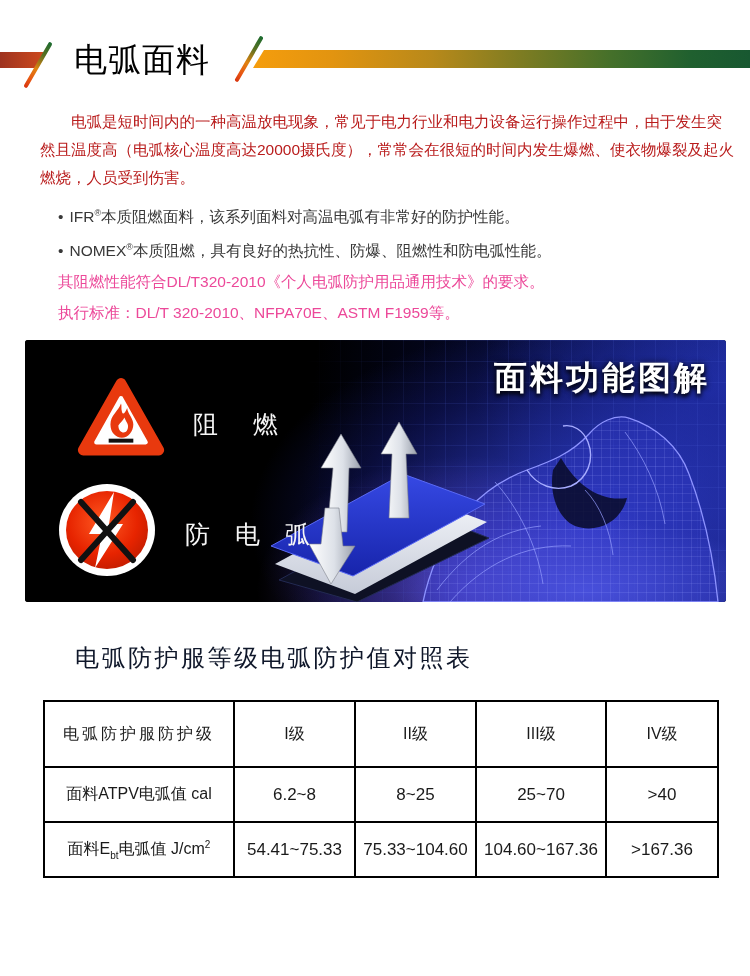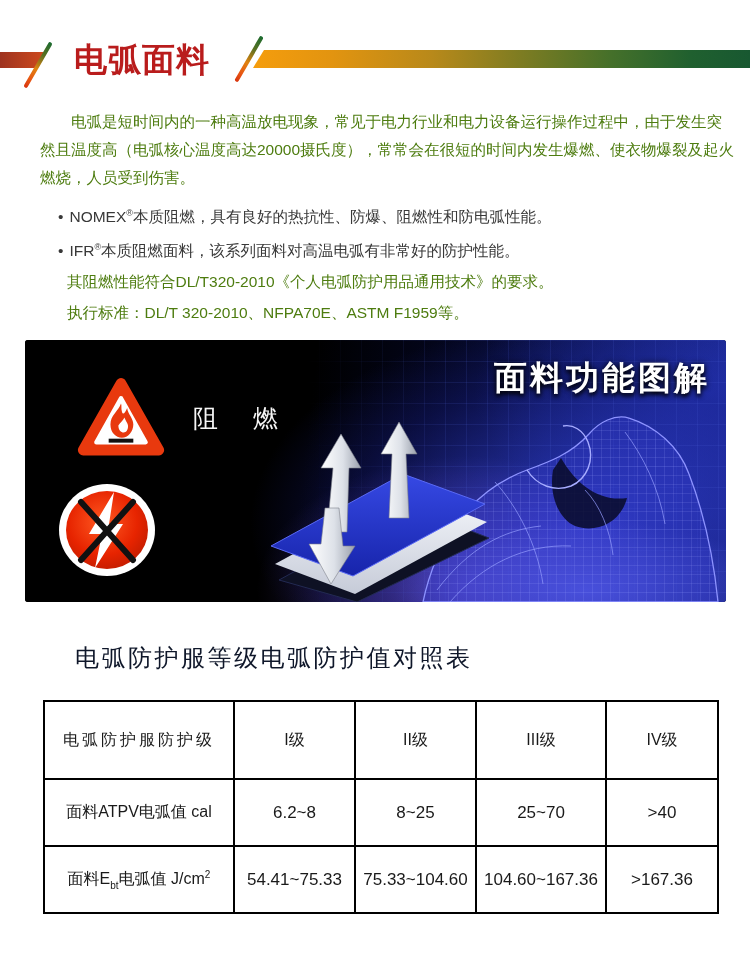--- a/index.html
+++ b/index.html
@@ -10,55 +10,55 @@
   
   .header{position:relative;height:96px;}
   .red-bar{position:absolute;left:0;top:52px;width:46px;height:16px;
     background:linear-gradient(90deg,#9e3320,#cf4a1d);
     clip-path:polygon(0 0,46px 0,36px 100%,0 100%);}
   .slash{position:absolute;width:4px;height:52px;border-radius:2px;
     background:linear-gradient(to bottom,#1a6b30 0%,#587021 28%,#e0820f 58%,#e85613 82%,#d8340f 100%);
     transform:rotate(30deg);}
   .slash.s1{left:36px;top:39px;}
   .slash.s2{left:247px;top:33px;}
-  .page-title{position:absolute;left:74px;top:38px;font-size:33px;font-weight:700;color:#b91c1c;letter-spacing:1px;}
+  .page-title{position:absolute;left:74px;top:38px;font-size:33px;font-weight:400;color:#000000;letter-spacing:1px;}
   .grad-bar{position:absolute;left:253px;right:0;top:50px;height:18px;
     background:linear-gradient(90deg,#f59d0d 0%,#e29410 16%,#b8891a 36%,#7d7c22 54%,#45702a 72%,#20602f 88%,#185831 100%);
     clip-path:polygon(11px 0,100% 0,100% 100%,0 100%);}
   
-  .intro{margin:12px 14px 0 40px;font-size:15.5px;line-height:28px;color:#4d7c0f;text-indent:2em;}
+  .intro{margin:12px 14px 0 40px;font-size:15.5px;line-height:28px;color:#b91c1c;text-indent:2em;}
   .bullets{margin:6px 14px 0 58px;}
   .bullet-line{font-size:15.5px;line-height:30px;color:#383838;}
   .bullet-dot{margin-right:6px;}
   sup.reg{font-size:9px;}
   .notes{margin:0 14px 0 58px;}
-  .note-line{font-size:15.5px;line-height:31px;color:#4d7c0f;margin-left:9px;}
+  .note-line{font-size:15.5px;line-height:31px;color:#ec4899;}
   
   .figure{position:relative;margin:12px 24px 0 25px;width:701px;height:262px;
     background-color:#000;border-radius:3px;overflow:hidden;}
   .figure-bg{position:absolute;inset:0;
     background:
       radial-gradient(ellipse 300px 190px at 63% 95%, rgba(126,94,255,.50), transparent 70%),
       radial-gradient(ellipse 430px 260px at 80% 70%, rgba(54,70,228,.75), rgba(25,32,140,.35) 55%, transparent 78%),
       radial-gradient(ellipse 320px 200px at 97% 20%, rgba(42,60,205,.65), transparent 72%),
       linear-gradient(97deg,#000 40%,#03051a 56%,#0a1148 76%,#16207a 100%);}
   .figure svg.scene{position:absolute;inset:0;}
   .fig-caption{position:absolute;right:16px;top:16px;font-size:33px;font-weight:700;color:#fff;
     letter-spacing:3px;text-shadow:0 0 6px rgba(0,0,0,.85),0 3px 4px rgba(0,0,0,.9);margin-left:46px;}
   .fig-label{position:absolute;color:#f6f6f6;font-size:25px;font-weight:400;white-space:nowrap;}
-  .fig-label.l1{left:168px;top:62px;letter-spacing:14px;}
+  .fig-label.l1{left:168px;top:68px;letter-spacing:14px;}
   .fig-label.l2{left:160px;top:178px;letter-spacing:9px;}
   .warn-icon{position:absolute;}
   .warn-icon.tri{left:52px;top:36px;}
   .warn-icon.cir{left:32px;top:142px;}
   
   .cmp-title{margin:40px 0 0 75px;font-size:24px;font-weight:500;color:#0f172a;letter-spacing:2.5px;}
   table.cmp{border-collapse:collapse;margin:26px 0 0 43px;table-layout:fixed;}
   table.cmp th,table.cmp td{border:2px solid #000;text-align:center;vertical-align:middle;
-    padding:12px 2px;color:#1a1a1a;}
+    padding:6px 2px;color:#1a1a1a;}
   table.cmp thead th{height:52px;font-size:16px;font-weight:400;}
   table.cmp thead th.first{letter-spacing:3px;}
   table.cmp tbody th{height:41px;font-size:16px;font-weight:400;}
   table.cmp tbody td{height:41px;font-size:17px;}
   table.cmp sup{font-size:10px;}
   table.cmp sub{font-size:10px;}
 </style>
 </head>
 <body>
 
@@ -67,24 +67,24 @@
   <div class="slash s1"></div>
   <div class="page-title">电弧面料</div>
   <div class="slash s2"></div>
   <div class="grad-bar"></div>
 </div>
 
 <p class="intro">电弧是短时间内的一种高温放电现象，常见于电力行业和电力设备运行操作过程中，由于发生突然且温度高（电弧核心温度高达20000摄氏度），常常会在很短的时间内发生爆燃、使衣物爆裂及起火燃烧，人员受到伤害。</p>
 
 <div class="bullets">
   <div class="bullet-line">
-    <span class="bullet-dot">•</span><span>NOMEX</span><sup class="reg">®</sup><span>本质阻燃，具有良好的热抗性、防爆、阻燃性和防电弧性能。</span>
+    <span class="bullet-dot">•</span><span>IFR</span><sup class="reg">®</sup><span>本质阻燃面料，该系列面料对高温电弧有非常好的防护性能。</span>
   </div>
   <div class="bullet-line">
-    <span class="bullet-dot">•</span><span>IFR</span><sup class="reg">®</sup><span>本质阻燃面料，该系列面料对高温电弧有非常好的防护性能。</span>
+    <span class="bullet-dot">•</span><span>NOMEX</span><sup class="reg">®</sup><span>本质阻燃，具有良好的热抗性、防爆、阻燃性和防电弧性能。</span>
   </div>
 </div>
 
 <div class="notes">
   <div class="note-line">其阻燃性能符合DL/T320-2010《个人电弧防护用品通用技术》的要求。</div>
   <div class="note-line">执行标准：DL/T 320-2010、NFPA70E、ASTM F1959等。</div>
 </div>
 
 <div class="figure">
   <div class="figure-bg"></div>
@@ -170,20 +170,21 @@
       </radialGradient>
     </defs>
     <ellipse cx="50" cy="48" rx="48" ry="46" fill="#fff"></ellipse>
     <ellipse cx="50" cy="48" rx="41" ry="39" fill="url(#rg)"></ellipse>
     <polygon points="57,10 32,52 45,52 38,86 66,42 52,42" fill="#fff"></polygon>
     <line x1="24" y1="20" x2="76" y2="78" stroke="#111" stroke-width="6" stroke-linecap="round"></line>
     <line x1="76" y1="20" x2="24" y2="78" stroke="#111" stroke-width="6" stroke-linecap="round"></line>
   </svg>
 
   <div class="fig-label l1">阻 燃</div>
+  <div class="fig-label l2">防 电 弧</div>
   <div class="fig-caption">面料功能图解</div>
 </div>
 
 <div class="cmp-title">电弧防护服等级电弧防护值对照表</div>
 
 <table class="cmp">
   <colgroup>
     <col style="width:190px">
       <col style="width:121px">
       <col style="width:121px">

